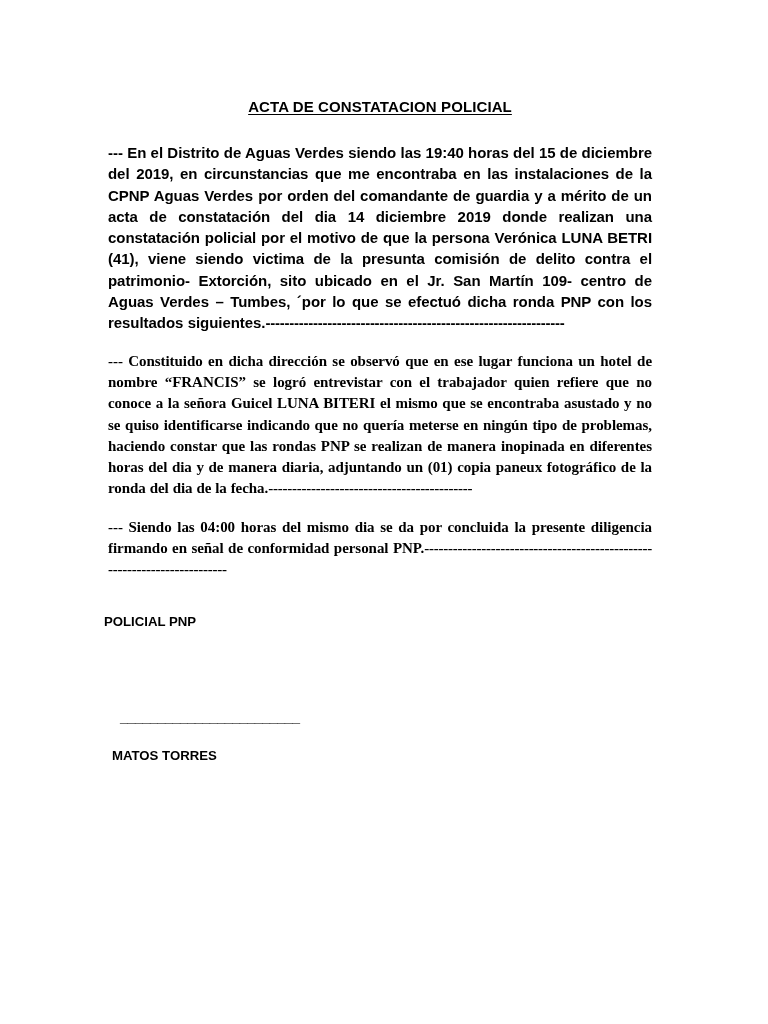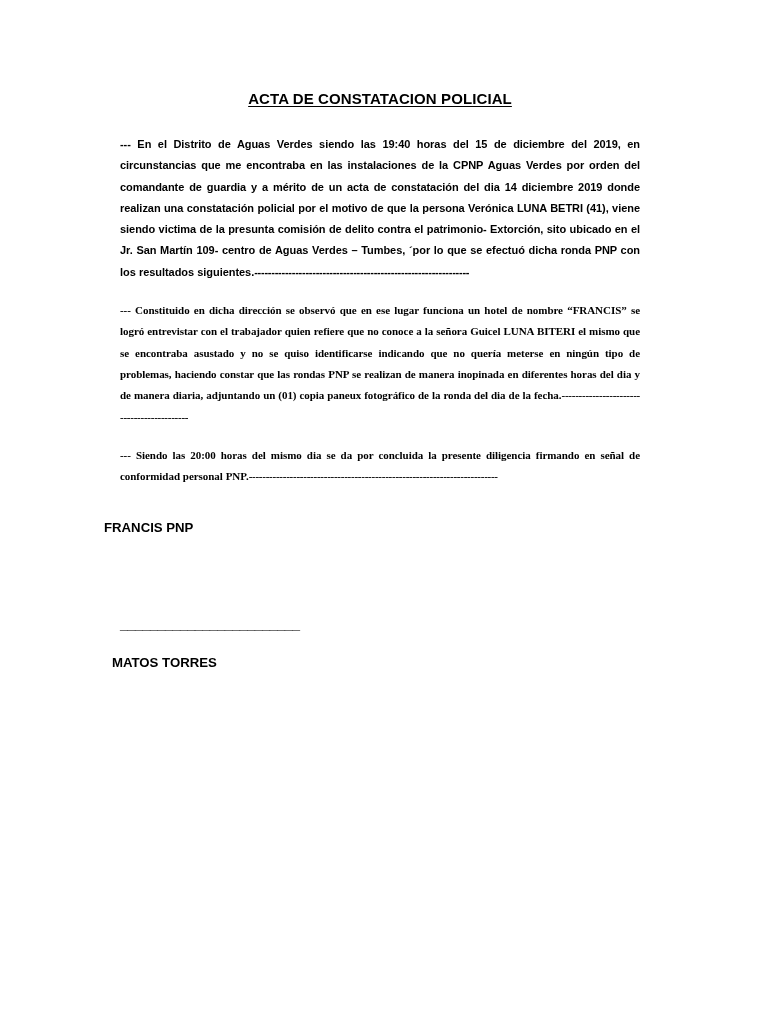--- a/index.html
+++ b/index.html
@@ -17,41 +17,41 @@
   .page {
     position: relative;
     width: 768px;
     height: 1024px;
     background: #ffffff;
     box-sizing: border-box;
   }
   .doc-body {
     position: absolute;
     left: 104px;
-    top: 4px;
+    top: 12px;
     width: 552px;
   }
   .doc-title {
     margin: 0;
     padding: 0;
     text-align: center;
     font-size: 15px;
     font-weight: bold;
     letter-spacing: 0.1px;
     padding-top: 85px;
     line-height: 20px;
   }
   .doc-title span.title-text {
     text-decoration: underline;
     text-underline-offset: 2px;
   }
   p.para {
-    margin: 16px;
+    margin: 4px;
     padding: 0;
-    font-size: 11px;
+    font-size: 15px;
     line-height: 21.3px;
     text-align: justify;
     text-justify: inter-word;
     font-weight: 600;
     letter-spacing: -0.05px;
     word-spacing: 0.2px;
   }
   p.para.first {
     margin-top: 25px;
   }
@@ -101,22 +101,22 @@
 
 <div class="page">
   <div class="doc-body">
 
     <h1 class="doc-title"><span class="title-text">ACTA DE CONSTATACION POLICIAL</span></h1>
 
     <p class="para first"><span>--- En el Distrito de Aguas Verdes siendo las 19:40 horas del 15 de diciembre del 2019, en circunstancias que me encontraba en las instalaciones de la CPNP Aguas Verdes por orden del comandante de guardia y a mérito de un acta de constatación del dia 14 diciembre 2019 donde realizan una constatación policial por el motivo de que la persona Verónica LUNA BETRI (41), viene siendo victima de la presunta comisión de delito contra el patrimonio- Extorción, sito ubicado en el Jr. San Martín 109- centro de Aguas Verdes – Tumbes, ´por lo que se efectuó dicha ronda PNP con los resultados siguientes.</span><span class="taildash">---------------------------------------------------------------</span></p>
 
     <p class="para gap"><span>--- Constituido en dicha dirección se observó que en ese lugar funciona un hotel de nombre “FRANCIS” se logró entrevistar con el trabajador quien refiere que no conoce a la señora Guicel LUNA BITERI el mismo que se encontraba asustado y no se quiso identificarse indicando que no quería meterse en ningún tipo de problemas, haciendo constar que las rondas PNP se realizan de manera inopinada en diferentes horas del dia y de manera diaria, adjuntando un (01) copia paneux fotográfico de la ronda del dia de la fecha.</span><span class="taildash">-------------------------------------------</span></p>
 
-    <p class="para gap"><span>--- Siendo las 20:00 horas del mismo dia se da por concluida la presente diligencia firmando en señal de conformidad personal PNP.</span><span class="taildash">-------------------------------------------------------------------------</span></p>
+    <p class="para gap"><span>--- Siendo las 04:00 horas del mismo dia se da por concluida la presente diligencia firmando en señal de conformidad personal PNP.</span><span class="taildash">-------------------------------------------------------------------------</span></p>
 
     <div class="sig-block">
-      <p class="sig-label">FRANCIS PNP</p>
+      <p class="sig-label">POLICIAL PNP</p>
       <p class="sig-rule">________________________</p>
       <p class="sig-name">MATOS TORRES</p>
     </div>
 
   </div>
 </div>
 
 </body></html>

